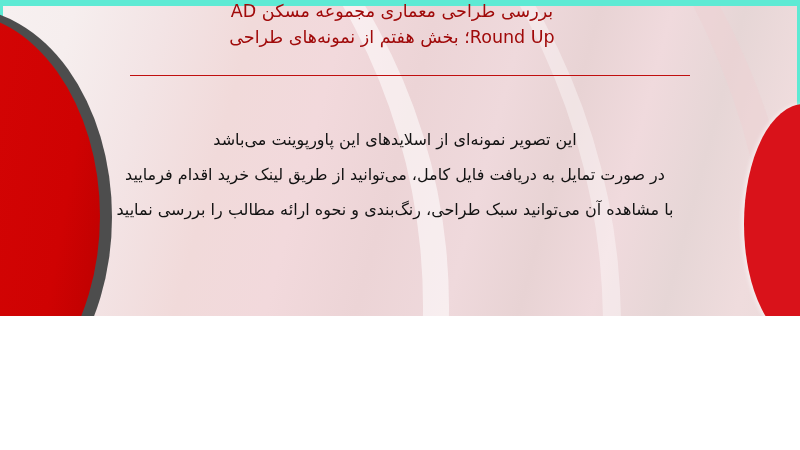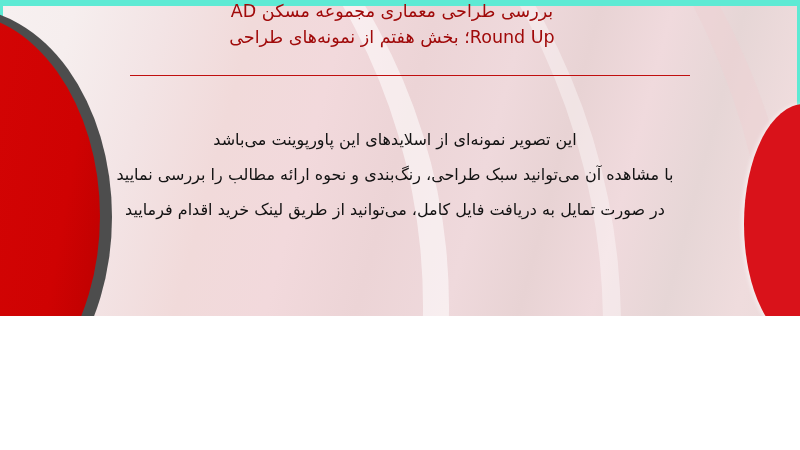--- a/index.html
+++ b/index.html
@@ -178,18 +178,18 @@
 
     <div class="title-block">
       <div class="title-line">بررسی طراحی معماری مجموعه مسکن AD</div>
       <div class="title-line">Round Up؛ بخش هفتم از نمونه‌های طراحی</div>
     </div>
 
     <div class="rule"></div>
 
     <div class="body-block">
       <div class="body-line">این تصویر نمونه‌ای از اسلایدهای این پاورپوینت می‌باشد</div>
+      <div class="body-line">در صورت تمایل به دریافت فایل کامل، می‌توانید از طریق لینک خرید اقدام فرمایید</div>
       <div class="body-line">با مشاهده آن می‌توانید سبک طراحی، رنگ‌بندی و نحوه ارائه مطالب را بررسی نمایید</div>
-      <div class="body-line">در صورت تمایل به دریافت فایل کامل، می‌توانید از طریق لینک خرید اقدام فرمایید</div>
     </div>
 
   </div>
 </div>
 
 </body></html>

